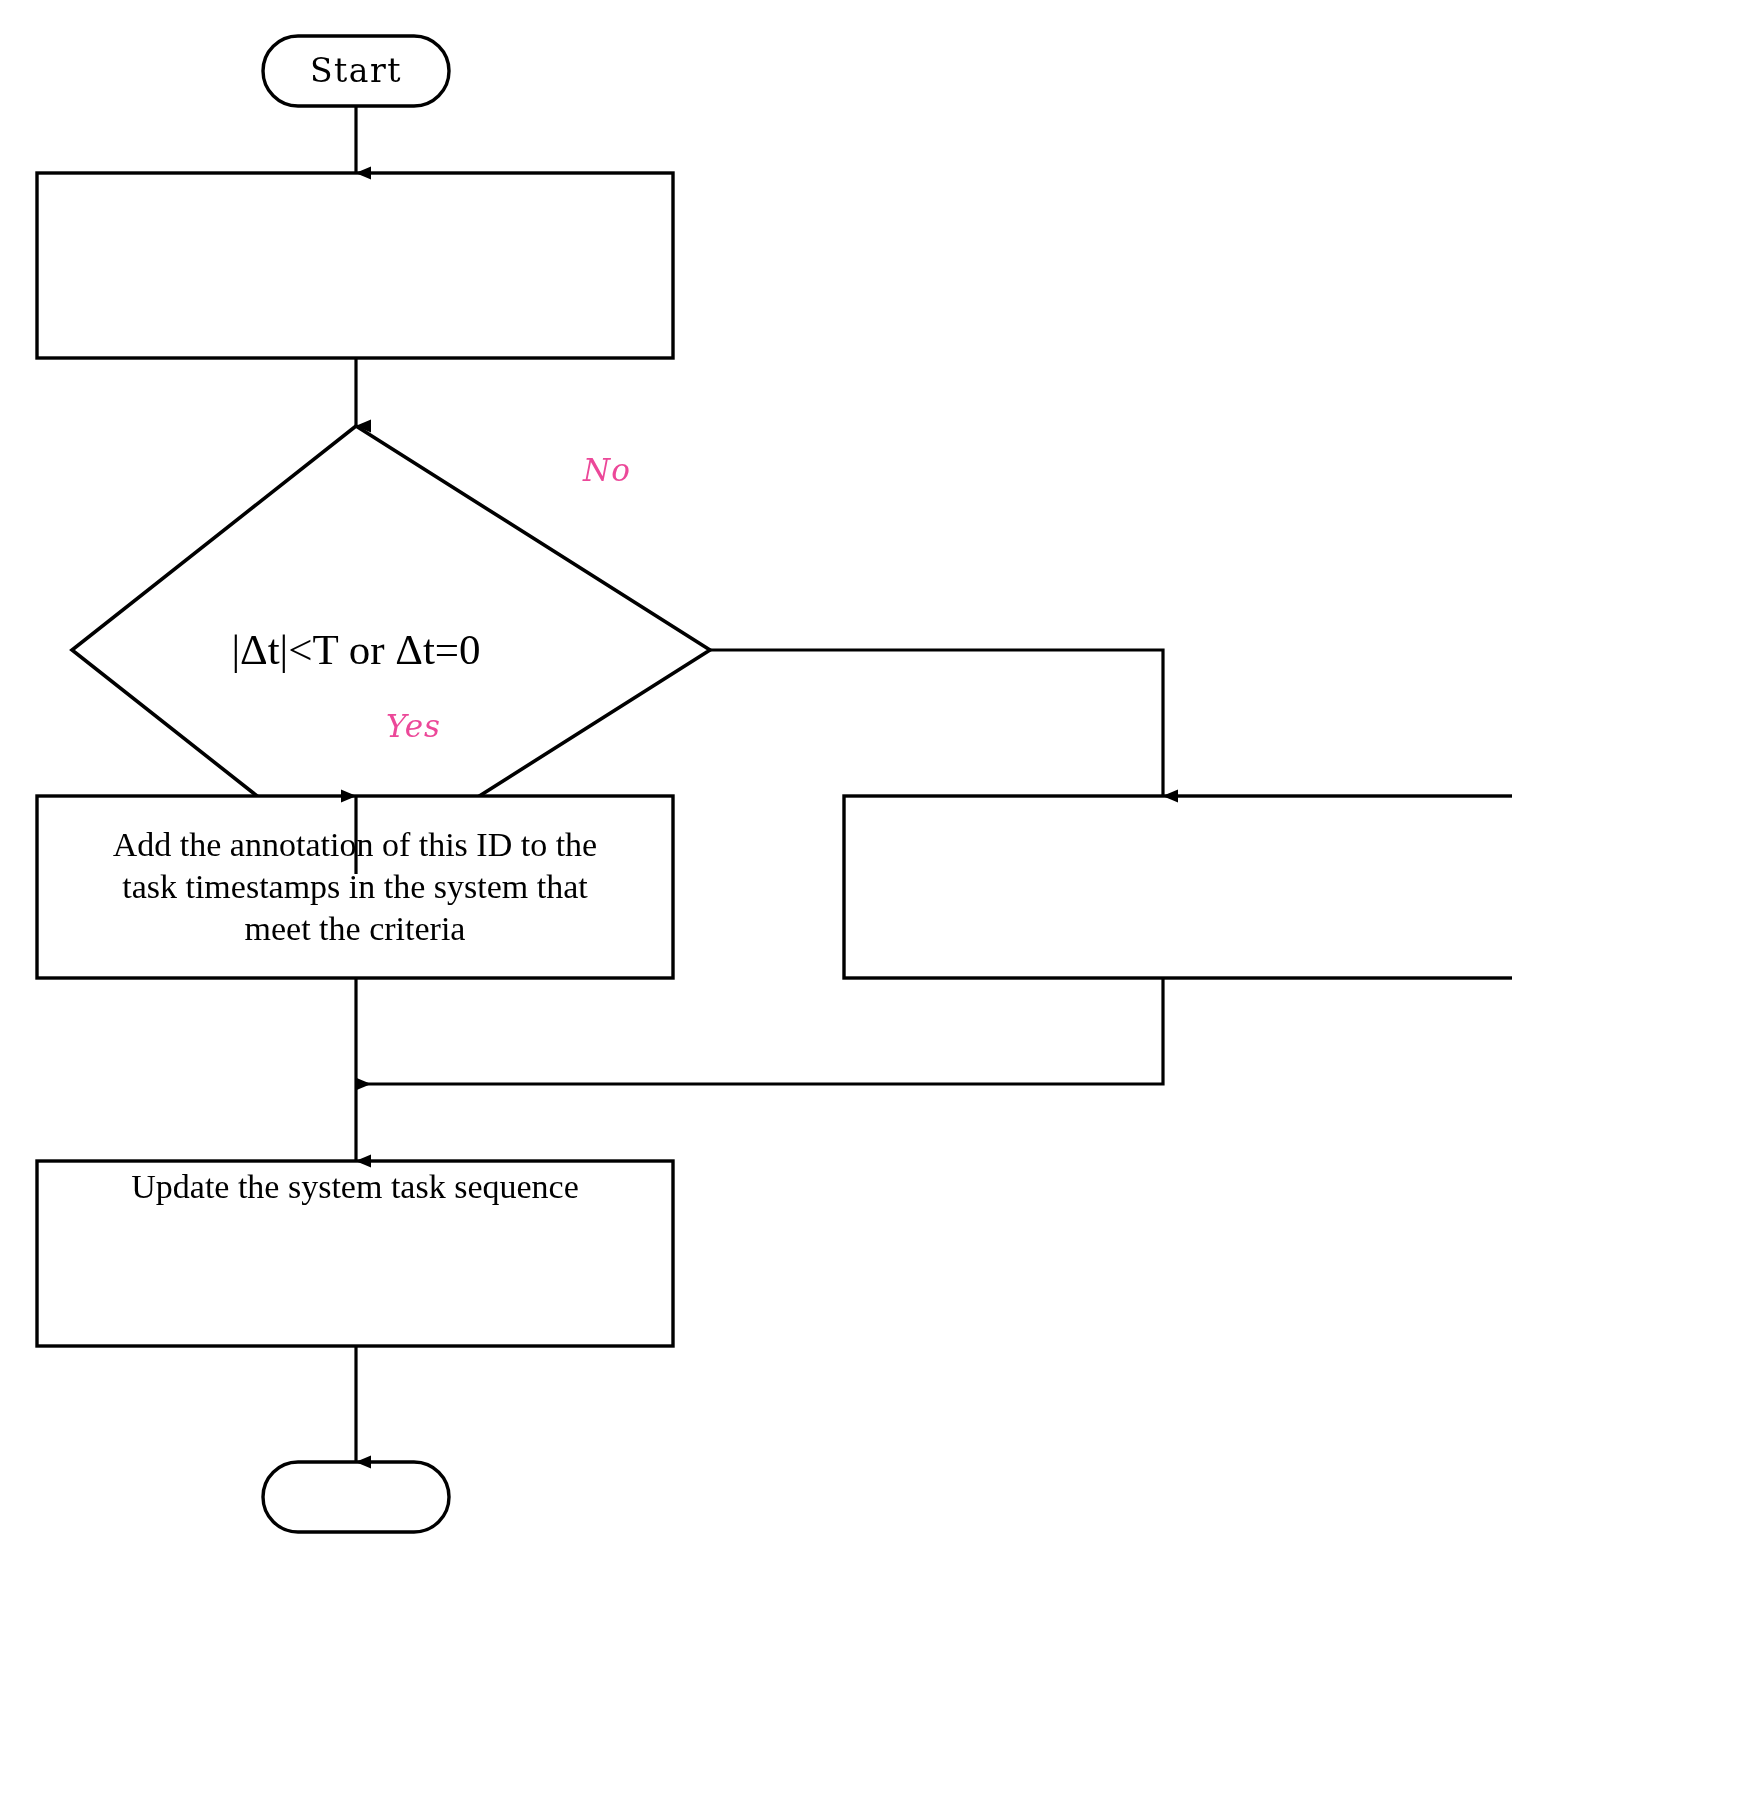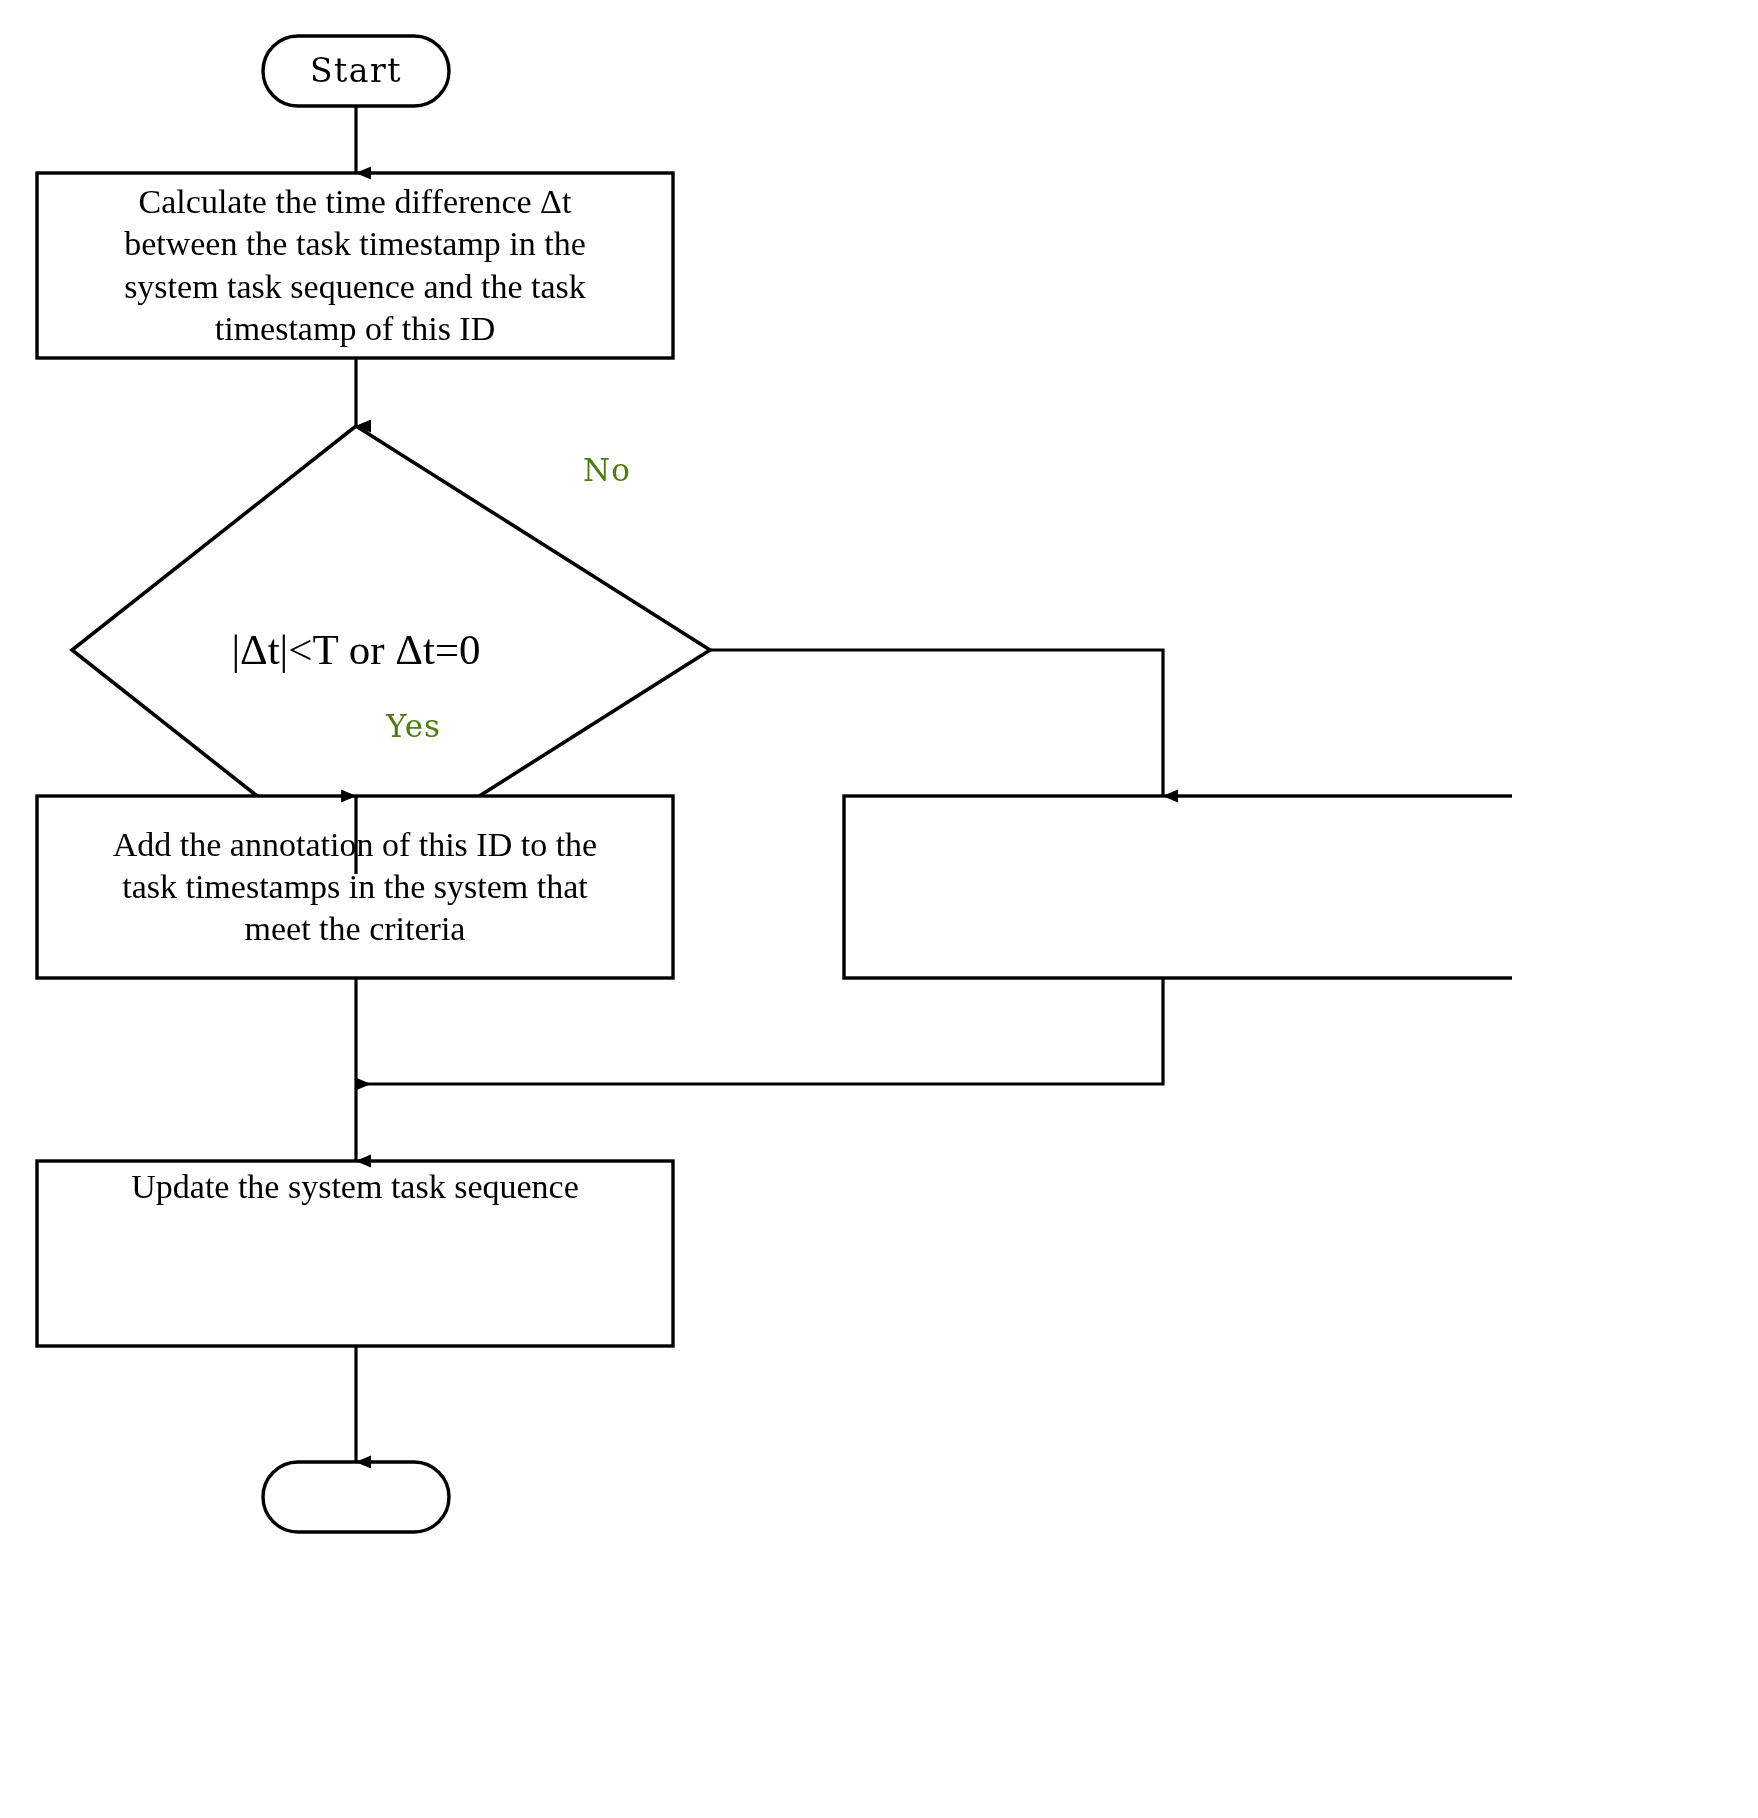--- a/index.html
+++ b/index.html
@@ -45,23 +45,24 @@
   }
   .decision-label {
     font-family: "Liberation Serif", "DejaVu Serif", serif;
     font-size: 43px;
   }
   .edge-label {
     position: absolute;
     font-family: "DejaVu Serif", "Liberation Serif", serif;
     font-size: 31px;
     letter-spacing: 1px;
-    color: #4d7c0f;
+    color: #ec4899;
     font-weight: 300;
     white-space: nowrap;
+    font-style: italic;
   }
 </style>
 </head>
 <body>
 
 <div id="canvas">
 
   <svg id="flow-svg" viewBox="0 0 1758 1818" xmlns="http://www.w3.org/2000/svg">
     <defs>
       <marker id="arrowdown" markerWidth="14" markerHeight="16" refX="7" refY="15" orient="auto" markerUnits="userSpaceOnUse">
@@ -96,24 +97,20 @@
 
     <polyline points="1163,979 1163,1084 356,1084" fill="none" stroke="#000000" stroke-width="3.2" marker-end="url(#arrowleft)"></polyline>
 
     <line x1="356" y1="979" x2="356" y2="1161" stroke="#000000" stroke-width="3.2" marker-end="url(#arrowdown)"></line>
 
     <line x1="356" y1="1347" x2="356" y2="1462" stroke="#000000" stroke-width="3.2" marker-end="url(#arrowdown)"></line>
   </svg>
 
   <div class="node-label terminator-label" style="left:263px; top:36px; width:186px; height:70px;">Start</div>
 
-  <div class="node-label process-label" style="left:47px; top:173px; width:616px; height:185px;">Calculate the time difference Δt
-between the task timestamp in the
-system task sequence and the task
-timestamp of this ID</div>
 
   <div class="node-label decision-label" style="left:156px; top:618px; width:400px; height:64px;">|Δt|&lt;T or Δt=0</div>
 
   <div class="node-label process-label" style="left:47px; top:796px; width:616px; height:182px;">Add the annotation of this ID to the
 task timestamps in the system that
 meet the criteria</div>
 
 
   <div class="node-label process-label" style="left:47px; top:1095px; width:616px; height:185px;">Update the system task sequence</div>
 

